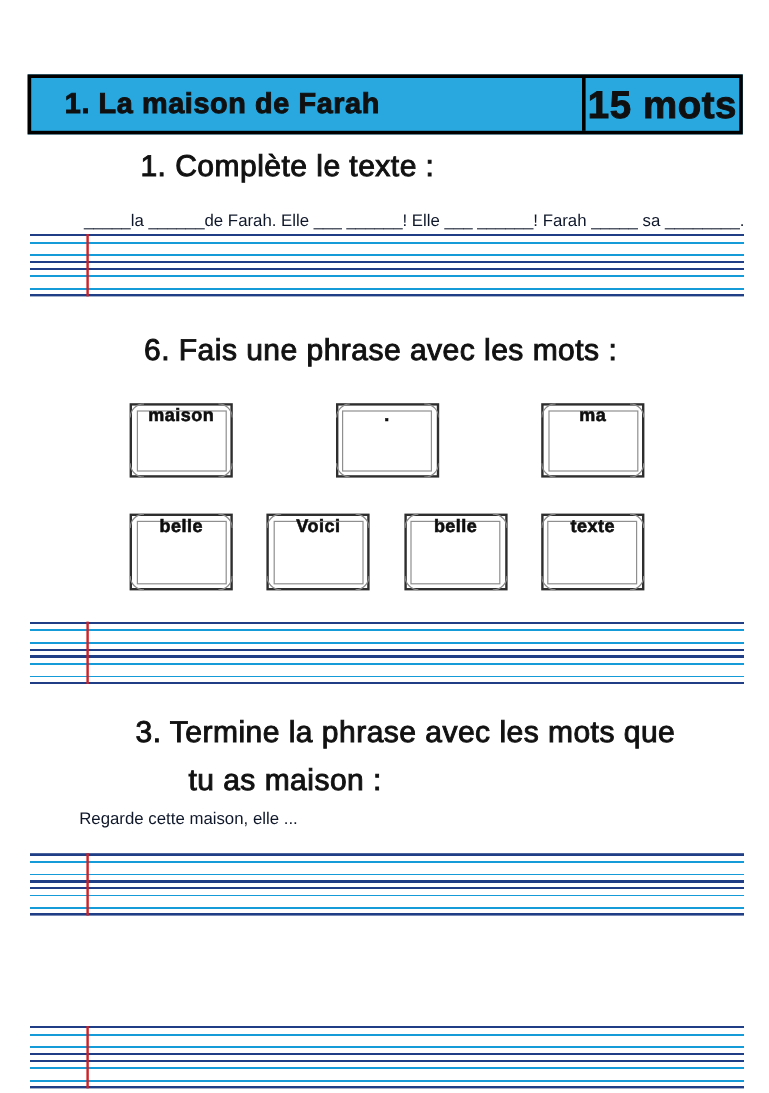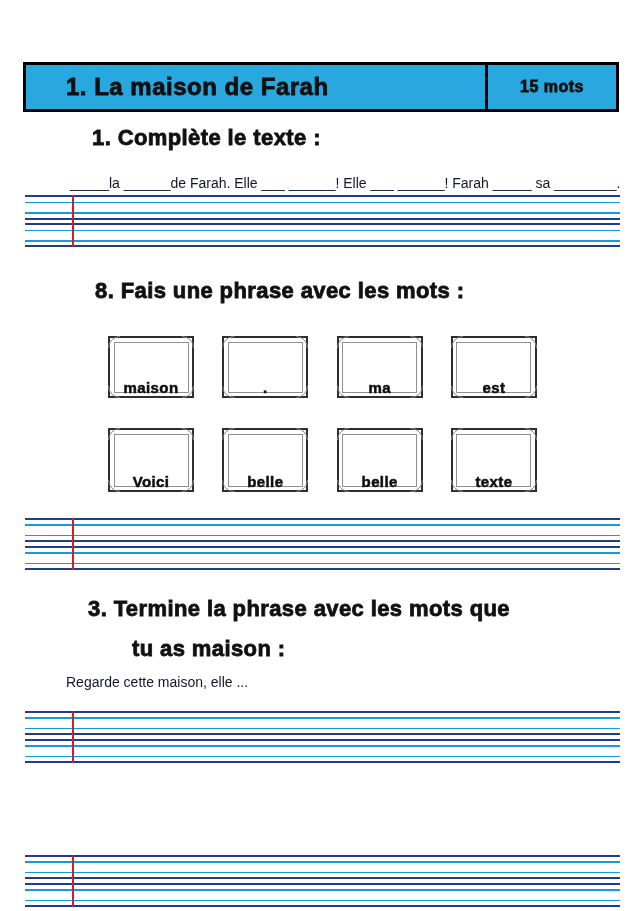--- a/index.html
+++ b/index.html
@@ -7,33 +7,33 @@
     position:relative;width:641px;height:911px;background:#fff;overflow:hidden;
     font-family:"Liberation Sans", sans-serif;color:#111;
   }
   
   .header{
     position:absolute;left:23px;top:62px;width:596px;height:50px;
     box-sizing:border-box;border:3px solid #000;background:var(--blue,#29a8e0);
     display:flex;align-items:center;
   }
   .header-title{
-    flex:1;padding-left:40px;font-size:24px;font-weight:bold;
+    flex:1;padding-left:28px;font-size:24px;font-weight:bold;
     letter-spacing:0.5px;color:#101010;-webkit-text-stroke:0.8px #101010;
     white-space:nowrap;
   }
   .header-divider{width:3px;align-self:stretch;background:#000;}
   .header-badge{
-    width:128px;text-align:center;font-size:16px;font-weight:bold;
+    width:128px;text-align:center;font-size:32px;font-weight:bold;
     letter-spacing:0.5px;color:#101010;-webkit-text-stroke:0.8px #101010;
   }
   
   .h-ex{
-    position:absolute;font-size:22px;font-weight:bold;color:var(--ink,#111);
-    -webkit-text-stroke:0.8px var(--ink,#111);letter-spacing:0.4px;white-space:nowrap;
+    position:absolute;font-size:25px;font-weight:normal;color:var(--ink,#111);
+    -webkit-text-stroke:0.8px var(--ink,#111);letter-spacing:0.4px;white-space:nowrap;margin-left:25px;
   }
   #ex1-heading{left:92px;top:125px;}
   #ex2-heading{left:95px;top:278px;}
   #ex3-heading-1{left:88px;top:596px;text-align:center;}
   #ex3-heading-2{left:132px;top:636px;}
   
   .body-text{position:absolute;font-size:14px;color:#0f172a;white-space:nowrap;}
   #fill-text{left:70px;top:175px;}
   #starter-text{left:66px;top:674px;}
   
@@ -42,21 +42,21 @@
   #lines-2{top:518px;}
   #lines-3{top:711px;}
   #lines-4{top:855px;}
   .margin-line{position:absolute;left:47px;top:0;width:2px;height:52px;background:var(--red,#cc2127);}
   
   .card-row{position:absolute;left:108px;width:429px;display:flex;justify-content:space-between;}
   #card-row-1{top:336px;height:62px;}
   #card-row-2{top:428px;height:64px;}
   .card{
     position:relative;width:86px;box-sizing:border-box;background:#fff;
-    border:2px solid #2e2e2e;display:flex;align-items:flex-end;justify-content:center;
+    border:2px solid #2e2e2e;display:flex;align-items:flex-start;justify-content:center;
   }
   .card::before{content:"";position:absolute;inset:3.5px;border:1.2px solid #8f8f8f;}
   .corner{position:absolute;width:24px;height:24px;box-sizing:border-box;
     border:1.3px solid #8a8a8a;border-radius:50%;}
   .corner.tl{left:-2px;top:-2px;clip-path:inset(0 50% 50% 0);}
   .corner.tr{right:-2px;top:-2px;clip-path:inset(0 0 50% 50%);}
   .corner.bl{left:-2px;bottom:-2px;clip-path:inset(50% 50% 0 0);}
   .corner.br{right:-2px;bottom:-2px;clip-path:inset(50% 0 0 50%);}
   .card-word{
     position:relative;z-index:1;font-size:15px;font-weight:bold;color:#0e0e0e;
@@ -73,21 +73,21 @@
     <div class="header-divider"></div>
     <div class="header-badge">15 mots</div>
   </div>
 
   <div class="h-ex" id="ex1-heading">1. Complète le texte :</div>
   <div class="body-text" id="fill-text">_____la ______de Farah. Elle ___ ______! Elle ___ ______! Farah _____ sa ________.</div>
   <div class="ruled-block" id="lines-1" style="background-image: linear-gradient(transparent 0px, transparent 0px, rgb(31, 62, 133) 0px, rgb(31, 62, 133) 2px, transparent 2px, transparent 6.5px, rgb(20, 155, 216) 6.5px, rgb(20, 155, 216) 8px, transparent 8px, transparent 17px, rgb(20, 155, 216) 17px, rgb(20, 155, 216) 18.5px, transparent 18.5px, transparent 22.5px, rgb(31, 62, 133) 22.5px, rgb(31, 62, 133) 24.5px, transparent 24.5px, transparent 28px, rgb(31, 62, 133) 28px, rgb(31, 62, 133) 30px, transparent 30px, transparent 34.5px, rgb(20, 155, 216) 34.5px, rgb(20, 155, 216) 36px, transparent 36px, transparent 45px, rgb(20, 155, 216) 45px, rgb(20, 155, 216) 46.5px, transparent 46.5px, transparent 50px, rgb(31, 62, 133) 50px, rgb(31, 62, 133) 52px);">
     <div class="margin-line"></div>
   </div>
 
-  <div class="h-ex" id="ex2-heading">8. Fais une phrase avec les mots :</div>
+  <div class="h-ex" id="ex2-heading">6. Fais une phrase avec les mots :</div>
 
   <div class="card-row" id="card-row-1">
     <div class="card">
       <i class="corner tl"></i>
         <i class="corner tr"></i>
         <i class="corner bl"></i>
         <i class="corner br"></i>
       <span class="card-word">maison</span>
     </div>
     <div class="card">
@@ -97,43 +97,36 @@
         <i class="corner br"></i>
       <span class="card-word">.</span>
     </div>
     <div class="card">
       <i class="corner tl"></i>
         <i class="corner tr"></i>
         <i class="corner bl"></i>
         <i class="corner br"></i>
       <span class="card-word">ma</span>
     </div>
-    <div class="card">
-      <i class="corner tl"></i>
-        <i class="corner tr"></i>
-        <i class="corner bl"></i>
-        <i class="corner br"></i>
-      <span class="card-word">est</span>
-    </div>
   </div>
 
   <div class="card-row" id="card-row-2">
     <div class="card">
       <i class="corner tl"></i>
         <i class="corner tr"></i>
         <i class="corner bl"></i>
         <i class="corner br"></i>
-      <span class="card-word">Voici</span>
+      <span class="card-word">belle</span>
     </div>
     <div class="card">
       <i class="corner tl"></i>
         <i class="corner tr"></i>
         <i class="corner bl"></i>
         <i class="corner br"></i>
-      <span class="card-word">belle</span>
+      <span class="card-word">Voici</span>
     </div>
     <div class="card">
       <i class="corner tl"></i>
         <i class="corner tr"></i>
         <i class="corner bl"></i>
         <i class="corner br"></i>
       <span class="card-word">belle</span>
     </div>
     <div class="card">
       <i class="corner tl"></i>

